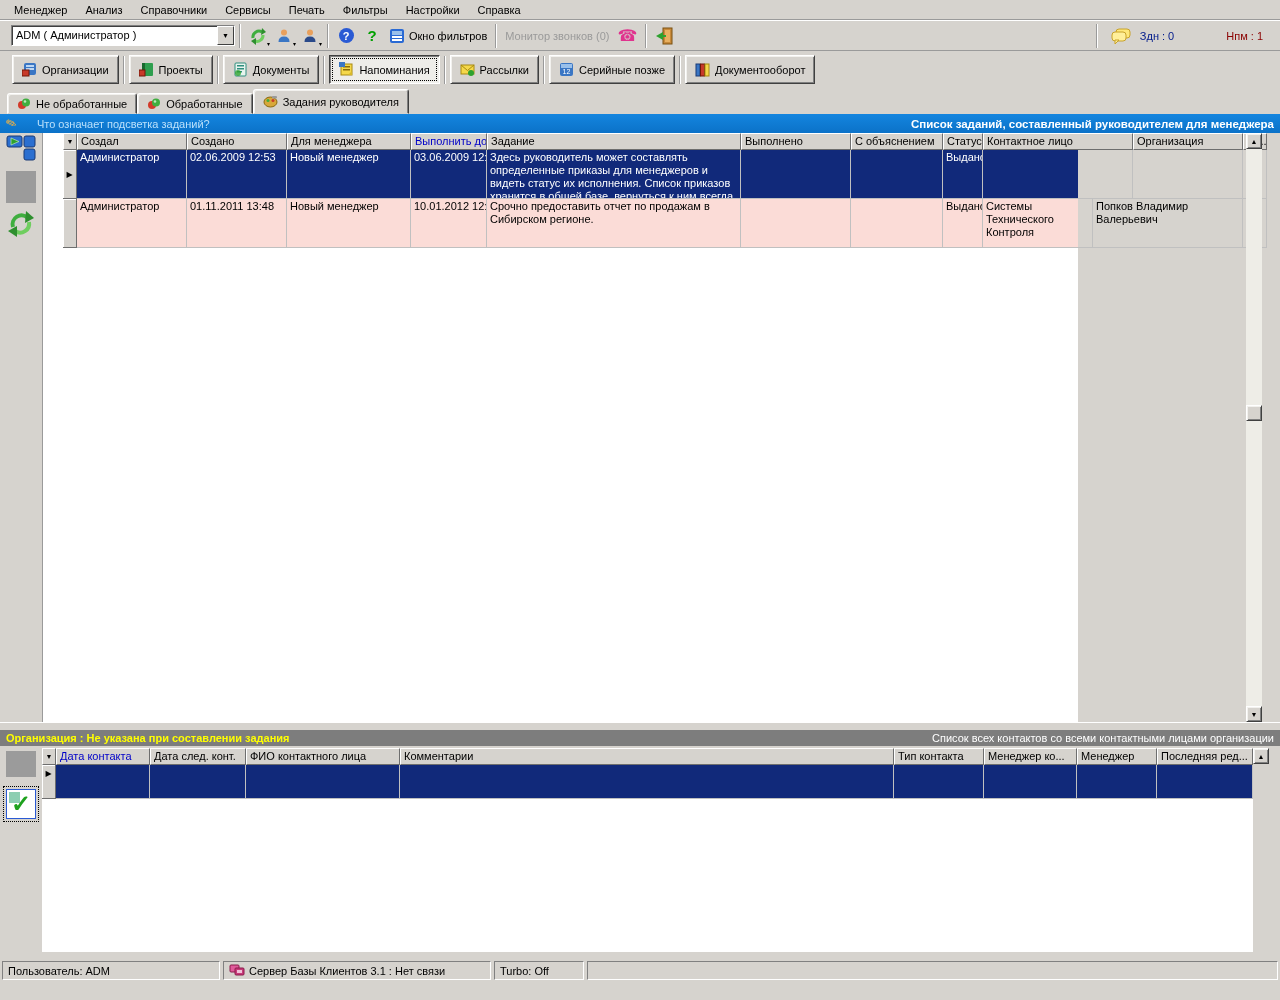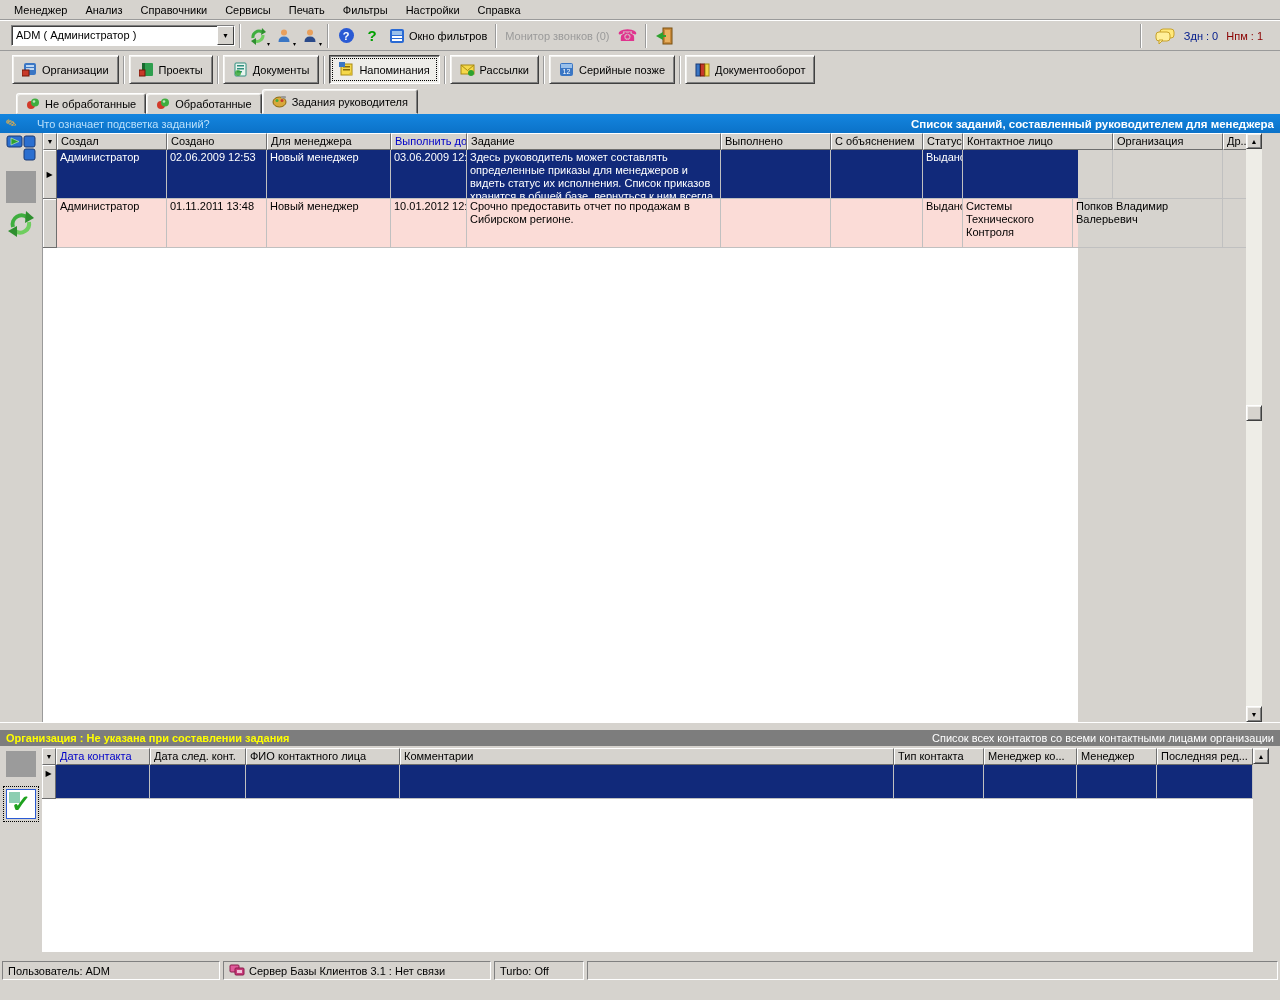--- a/index.html
+++ b/index.html
@@ -45,53 +45,53 @@
   .tb-sep { width:2px; height:24px; margin:0 4px; border-left:1px solid #9a9a9a; border-right:1px solid #fff; }
   .drop-arrow { position:absolute; right:0px; bottom:1px; font-size:6px; line-height:1; color:#000; }
   .help-circle { width:15px; height:15px; border-radius:50%; background:#2a5ad4; color:#fff; font-weight:bold;
                  font-size:11px; display:flex; align-items:center; justify-content:center; }
   .green-q { color:#00a000; font-weight:bold; font-size:15px; }
   .tb-label { white-space:nowrap; }
   .tb-label.disabled { color:#9a9a9a; }
   .phone-glyph { color:#e0338e; font-size:16px; line-height:1; }
   .tb-right { margin-left:auto; display:flex; align-items:center; gap:8px; padding-right:6px; }
   .count-zdn { color:#001a8b; white-space:nowrap; }
-  .count-npm { color:#8b0000; white-space:nowrap; }
+  .count-npm { color:#8b0000; white-space:nowrap;margin-left:44px; }
 
   
   .tabbar { height:37px; display:flex; align-items:center; padding:0 12px; flex:0 0 auto; }
   .tabbtn { height:29px; display:flex; align-items:center; gap:5px; padding:0 9px; white-space:nowrap;
             background:#d6d3ce; border:1px solid; border-color:#ffffff #404040 #404040 #ffffff;
             box-shadow: inset 1px 1px 0 #f2f1ee, inset -1px -1px 0 #808080; font-size:11px; }
   .tabbtn.pressed { background:#eeede9; border-color:#404040 #ffffff #ffffff #404040;
             box-shadow: inset 1px 1px 0 #808080, inset -1px -1px 0 #f2f1ee;
             outline:1px dotted #000; outline-offset:-4px; }
   .tabsep { width:2px; height:28px; margin:0 4px; border-left:1px solid #9a9a9a; border-right:1px solid #fff; }
 
   
-  .subtabs { height:26px; display:flex; align-items:flex-end; padding-left:16px; flex:0 0 auto; }
+  .subtabs { height:26px; display:flex; align-items:flex-end; padding-left:7px; flex:0 0 auto; }
   .subtab { height:21px; display:flex; align-items:center; gap:5px; padding:0 9px; white-space:nowrap;
             background:#d6d3ce; border:1px solid; border-color:#fff #404040 transparent #fff;
             border-top-left-radius:3px; border-top-right-radius:3px;
             box-shadow: inset 1px 1px 0 #f2f1ee, inset -1px 0 0 #808080; }
   .subtab.active { height:25px; background:#d6d3ce; z-index:2; font-size:11px; }
 
   
   .infobar { height:19px; background:linear-gradient(180deg,#1485df,#0b72c8); display:flex; align-items:center;
              padding:0 6px; flex:0 0 auto; }
   .info-pen { color:#ffb53a; font-size:13px; transform:rotate(-20deg); margin-right:2px; }
   .info-left { color:#b9e0fb; margin-left:18px; }
   .info-right { margin-left:auto; color:#fff; font-weight:bold; font-size:11.5px; white-space:nowrap; }
 
   
   .workarea { height:589px; position:relative; flex:0 0 auto; background:#d6d3ce; }
   .side-strip { position:absolute; left:0; top:0; width:42px; height:100%; background:#d6d3ce;
                 display:flex; flex-direction:column; align-items:center; }
   .grid { position:absolute; left:42px; top:0; width:1036px; height:100%; background:#fff;
-          border-left:1px solid #9a9a9a; }
+          border-left:1px solid #9a9a9a;padding-left:20px; }
   .hrow { display:flex; height:17px; }
   .hcell { background:#d6d3ce; border:1px solid; border-color:#fff #6e6e6e #6e6e6e #fff;
            padding:1px 3px; overflow:hidden; white-space:nowrap; flex:0 0 auto; }
   .hcell.sorted { color:#0000c8; }
   .hcell.filter { display:flex; align-items:center; justify-content:center; font-size:7px; padding:1px; }
   .row { display:flex; }
   .cell { border-right:1px solid #c0c0c0; border-bottom:1px solid #c0c0c0; padding:1px 3px;
           overflow:hidden; line-height:13px; flex:0 0 auto; }
   .row-sel { background:#11297a; color:#fff; }
   .row-pink { background:#fbdcd7; color:#000; }

